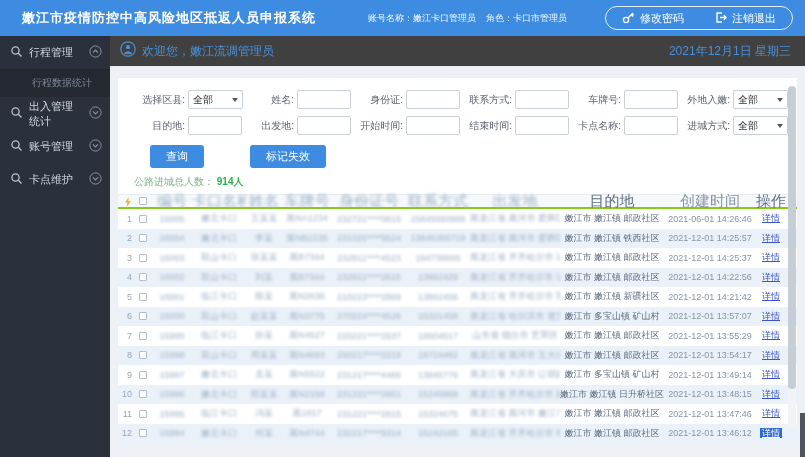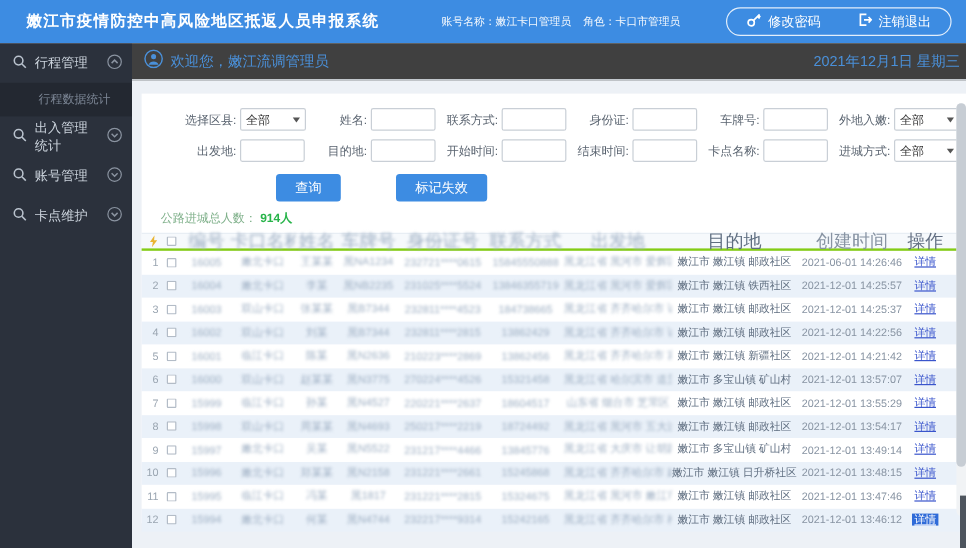--- a/index.html
+++ b/index.html
@@ -30,33 +30,33 @@
   
   .welcome { height:31px; background:#404040; display:flex; align-items:center;
     padding:0 14px 0 10px; color:#4a90d9; border-bottom:1px solid #e4eaf1; }
   .welcome .greet { font-size:12px; margin-left:6px; }
   .welcome .date { margin-left:auto; font-size:12px; }
 
   
   .card { margin:11px 8px 0 8px; background:#fff; position:relative;
     height:358px; padding-top:12px; }
 
-  .f-row { display:flex; padding-left:34px; margin-bottom:7px; }
+  .f-row { display:flex; padding-left:22px; margin-bottom:7px; }
   .field { width:109px; display:flex; align-items:center; }
   .field .f-lbl { width:48px; text-align:right; font-size:10px; color:#5a6470;
     padding-right:3px; white-space:nowrap; }
   .field input { width:54px; height:19px; border:1px solid #c9cfd6; border-radius:2px;
     font-size:10px; padding:0 3px; background:#fff; }
   .selbox { width:55px; height:19px; border:1px solid #c9cfd6; border-radius:2px;
     display:flex; align-items:center; justify-content:space-between; padding:0 4px;
     font-size:10px; color:#333; cursor:pointer; background:#fff; }
   .caret { width:0; height:0; border-left:3.5px solid transparent;
     border-right:3.5px solid transparent; border-top:4px solid #555; }
 
-  .actions { margin-top:10px; padding-left:112px; display:flex; gap:46px; }
+  .actions { margin-top:10px; padding-left:32px; display:flex; gap:46px; }
   .btn { background:#3d8ce2; color:#fff; border:none; font-size:11px;
     padding:4px 16px; border-radius:3px; cursor:pointer;
     font-family:"Liberation Sans","DejaVu Sans",sans-serif; }
 
   .stats { margin-top:7px; padding-left:16px; font-size:10px; }
   .stats .s-lbl { color:#7fb08a; }
   .stats .s-val { color:#28b44a; font-weight:bold; }
 
   
   .table { margin-top:5px; }
@@ -215,47 +215,47 @@
             <div class="selbox">
               <span>全部</span>
               <span class="caret"></span>
             </div>
           </div>
           <div class="field">
             <span class="f-lbl">姓名:</span>
             <input style="">
           </div>
           <div class="field">
+            <span class="f-lbl">身份证:</span>
+            <input style="">
+          </div>
+          <div class="field">
             <span class="f-lbl">联系方式:</span>
-            <input style="">
-          </div>
-          <div class="field">
-            <span class="f-lbl">身份证:</span>
             <input style="">
           </div>
           <div class="field">
             <span class="f-lbl">车牌号:</span>
             <input style="">
           </div>
           <div class="field">
             <span class="f-lbl">外地入嫩:</span>
             <div class="selbox">
               <span>全部</span>
               <span class="caret"></span>
             </div>
           </div>
         </div>
 
         <div class="f-row">
           <div class="field">
+            <span class="f-lbl">目的地:</span>
+            <input style="">
+          </div>
+          <div class="field">
             <span class="f-lbl">出发地:</span>
-            <input style="">
-          </div>
-          <div class="field">
-            <span class="f-lbl">目的地:</span>
             <input style="">
           </div>
           <div class="field">
             <span class="f-lbl">开始时间:</span>
             <input style="">
           </div>
           <div class="field">
             <span class="f-lbl">结束时间:</span>
             <input style="">
           </div>

